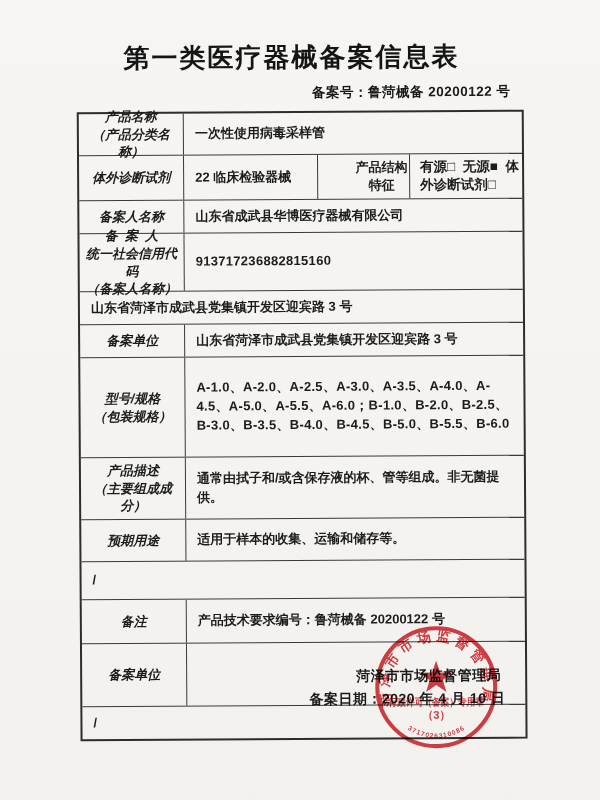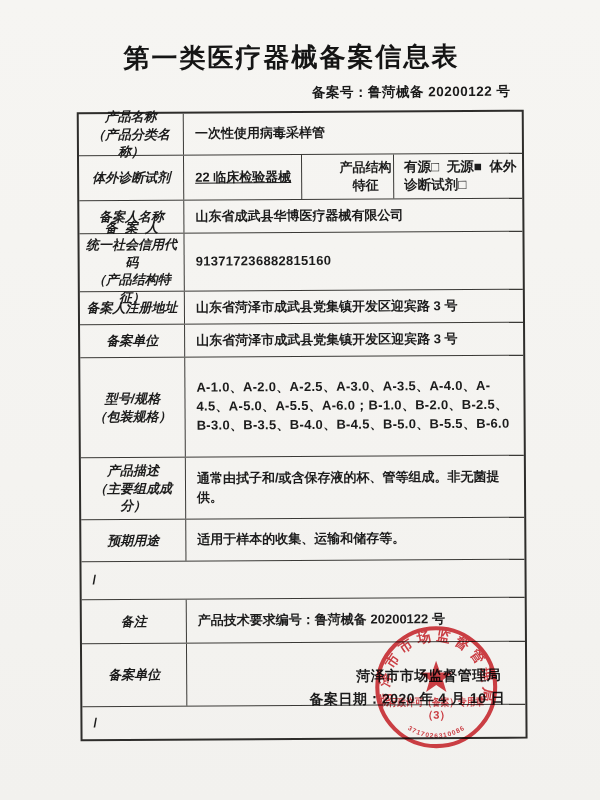--- a/index.html
+++ b/index.html
@@ -47,22 +47,22 @@
     flex:1;align-items:flex-start;
     font-size:13px;font-weight:600;line-height:1.45;
     padding:3px 4px 3px 11px;white-space:pre-wrap;
     text-align:left;
   }
   .mono-ish{letter-spacing:.3px;}
   .subcell{
     border-right:1.5px solid #3a3936;
     font-size:13px;font-weight:600;line-height:1.35;
   }
-  .code-cell{width:104px;flex:0 0 104px;padding:3px 2px 3px 11px;
-    display:flex;flex-direction:column;justify-content:center;text-decoration:underline;}
+  .code-cell{width:104px;flex:0 0 104px;padding:3px 18px 3px 11px;
+    display:flex;flex-direction:column;justify-content:center;}
   .struct-cell{width:55px;flex:0 0 55px;text-align:center;
     display:flex;flex-direction:column;justify-content:center;align-items:center;margin-left:36px;}
   .opts-cell{flex:1;display:flex;flex-direction:column;justify-content:center;
     padding-left:10px;font-size:13.5px;font-weight:700;white-space:pre-wrap;}
   .overlay-authority{
     position:absolute;top:668px;right:101px;
     font-size:14px;font-weight:700;letter-spacing:.5px;color:#1b1b1b;
     z-index:2;
   }
   .overlay-date{
@@ -104,27 +104,26 @@
 
     <div class="row" style="height:33px">
       <div class="cell label">备案人名称</div>
       <div class="cell value">山东省成武县华博医疗器械有限公司</div>
     </div>
 
     <div class="row" style="height:58px">
       <div class="cell label">
         <span>备  案  人</span>
         <span>统一社会信用代码</span>
-        <span>（产品结构特征）</span>
+        <span>（备案人名称）</span>
       </div>
       <div class="cell value mono-ish">913717236882815160</div>
     </div>
 
     <div class="row" style="height:33px">
-      <div class="cell label">备案人注册地址</div>
       <div class="cell value">山东省菏泽市成武县党集镇开发区迎宾路 3 号</div>
     </div>
 
     <div class="row" style="height:33px">
       <div class="cell label">备案单位</div>
       <div class="cell value">山东省菏泽市成武县党集镇开发区迎宾路 3 号</div>
     </div>
 
     <div class="row" style="height:100px">
       <div class="cell label">

